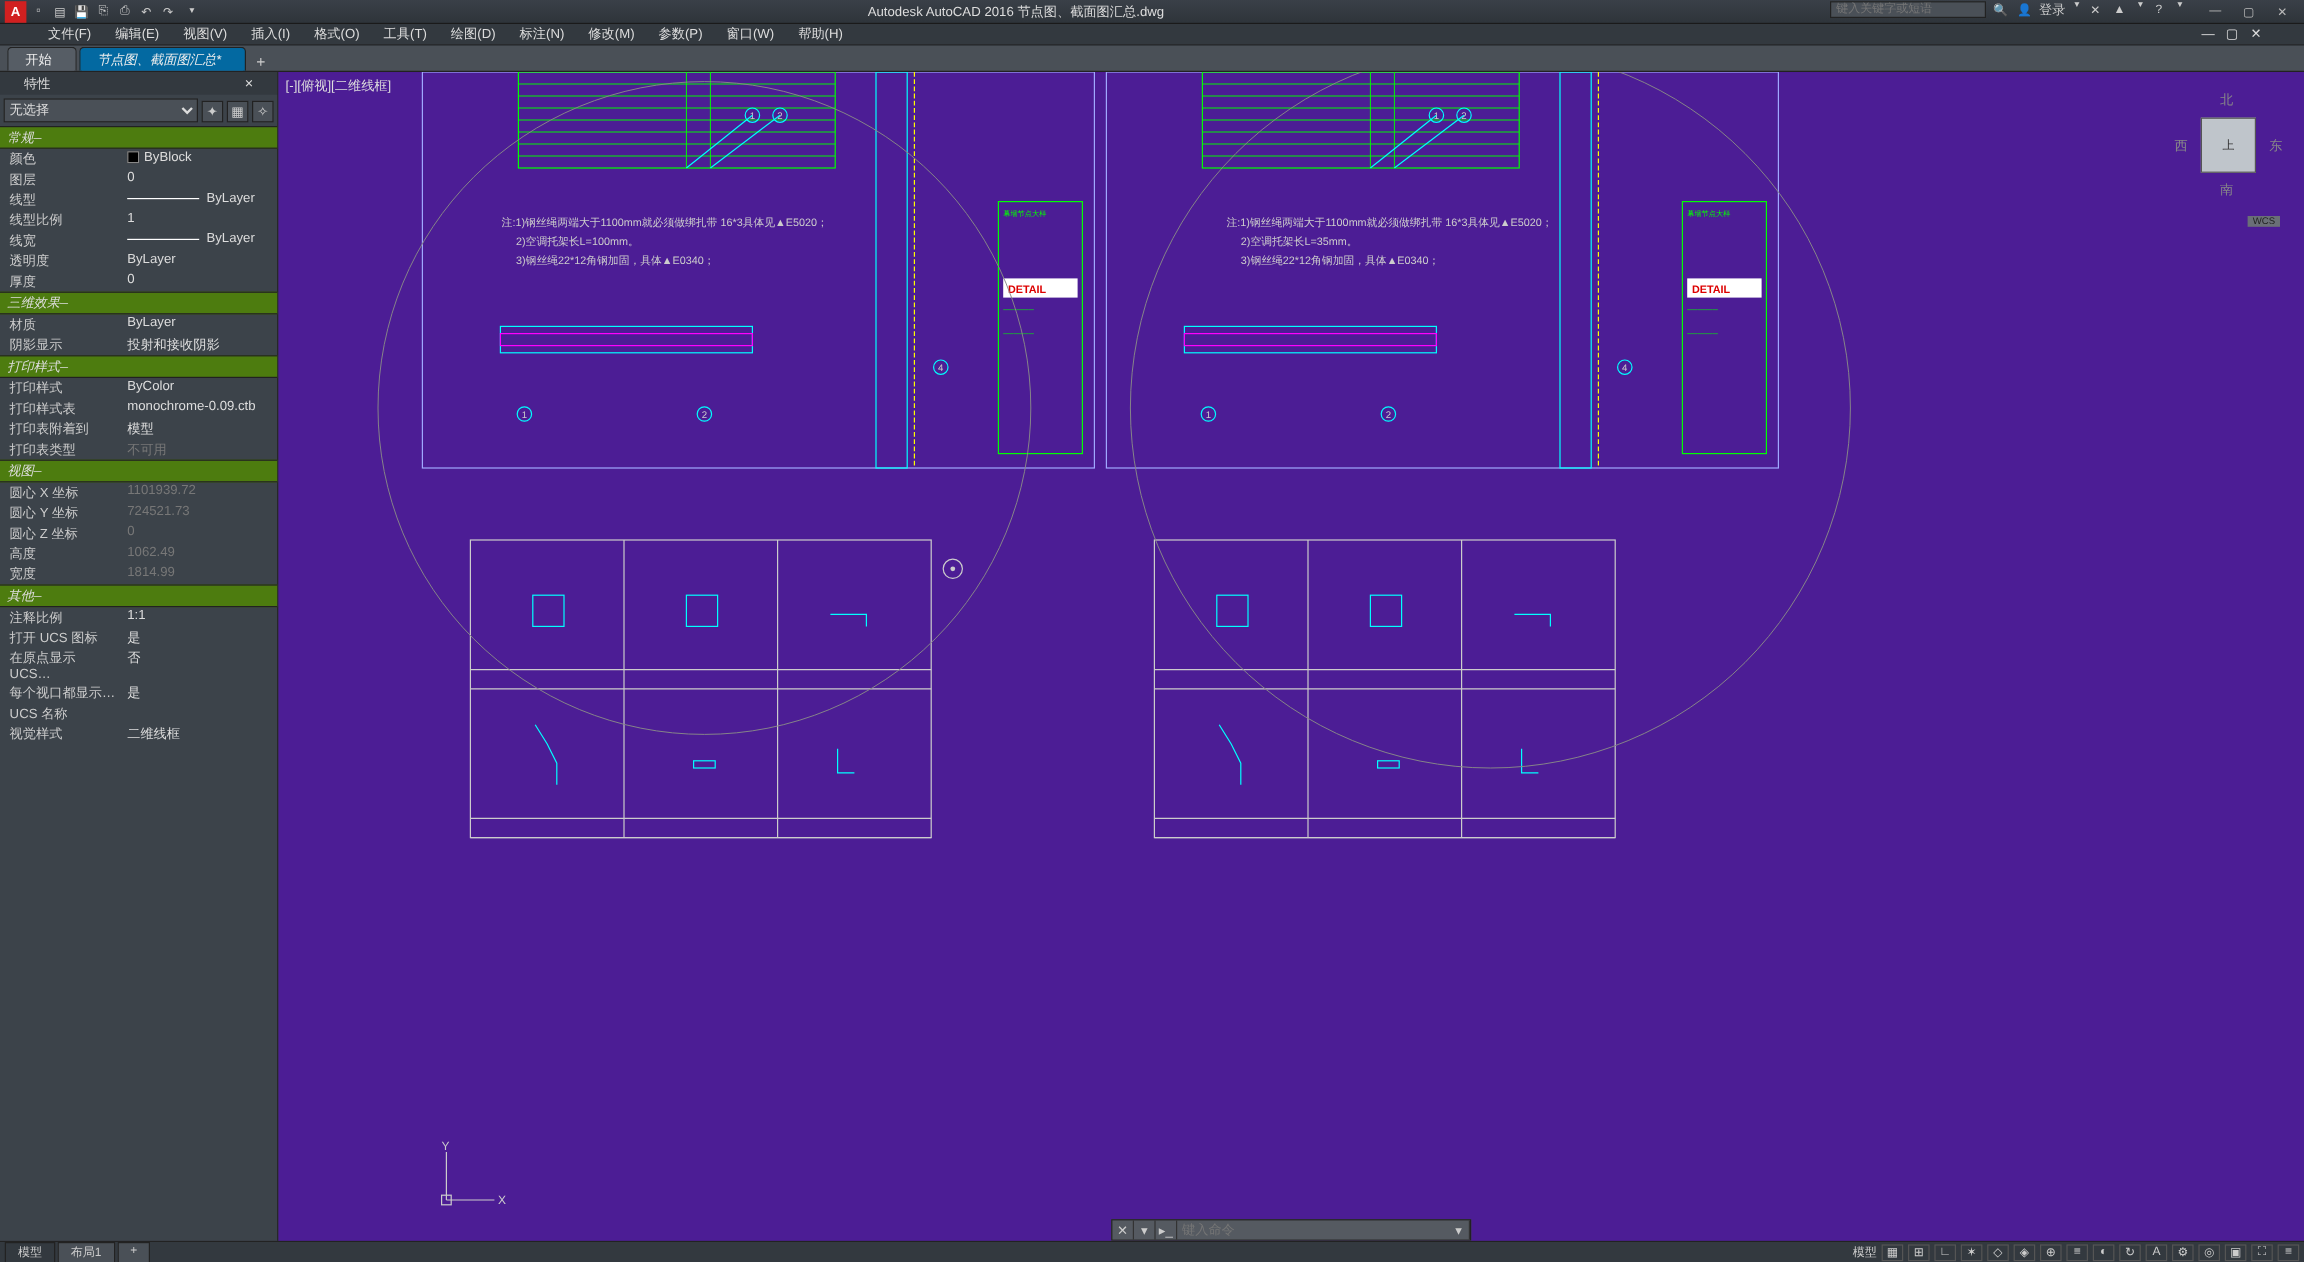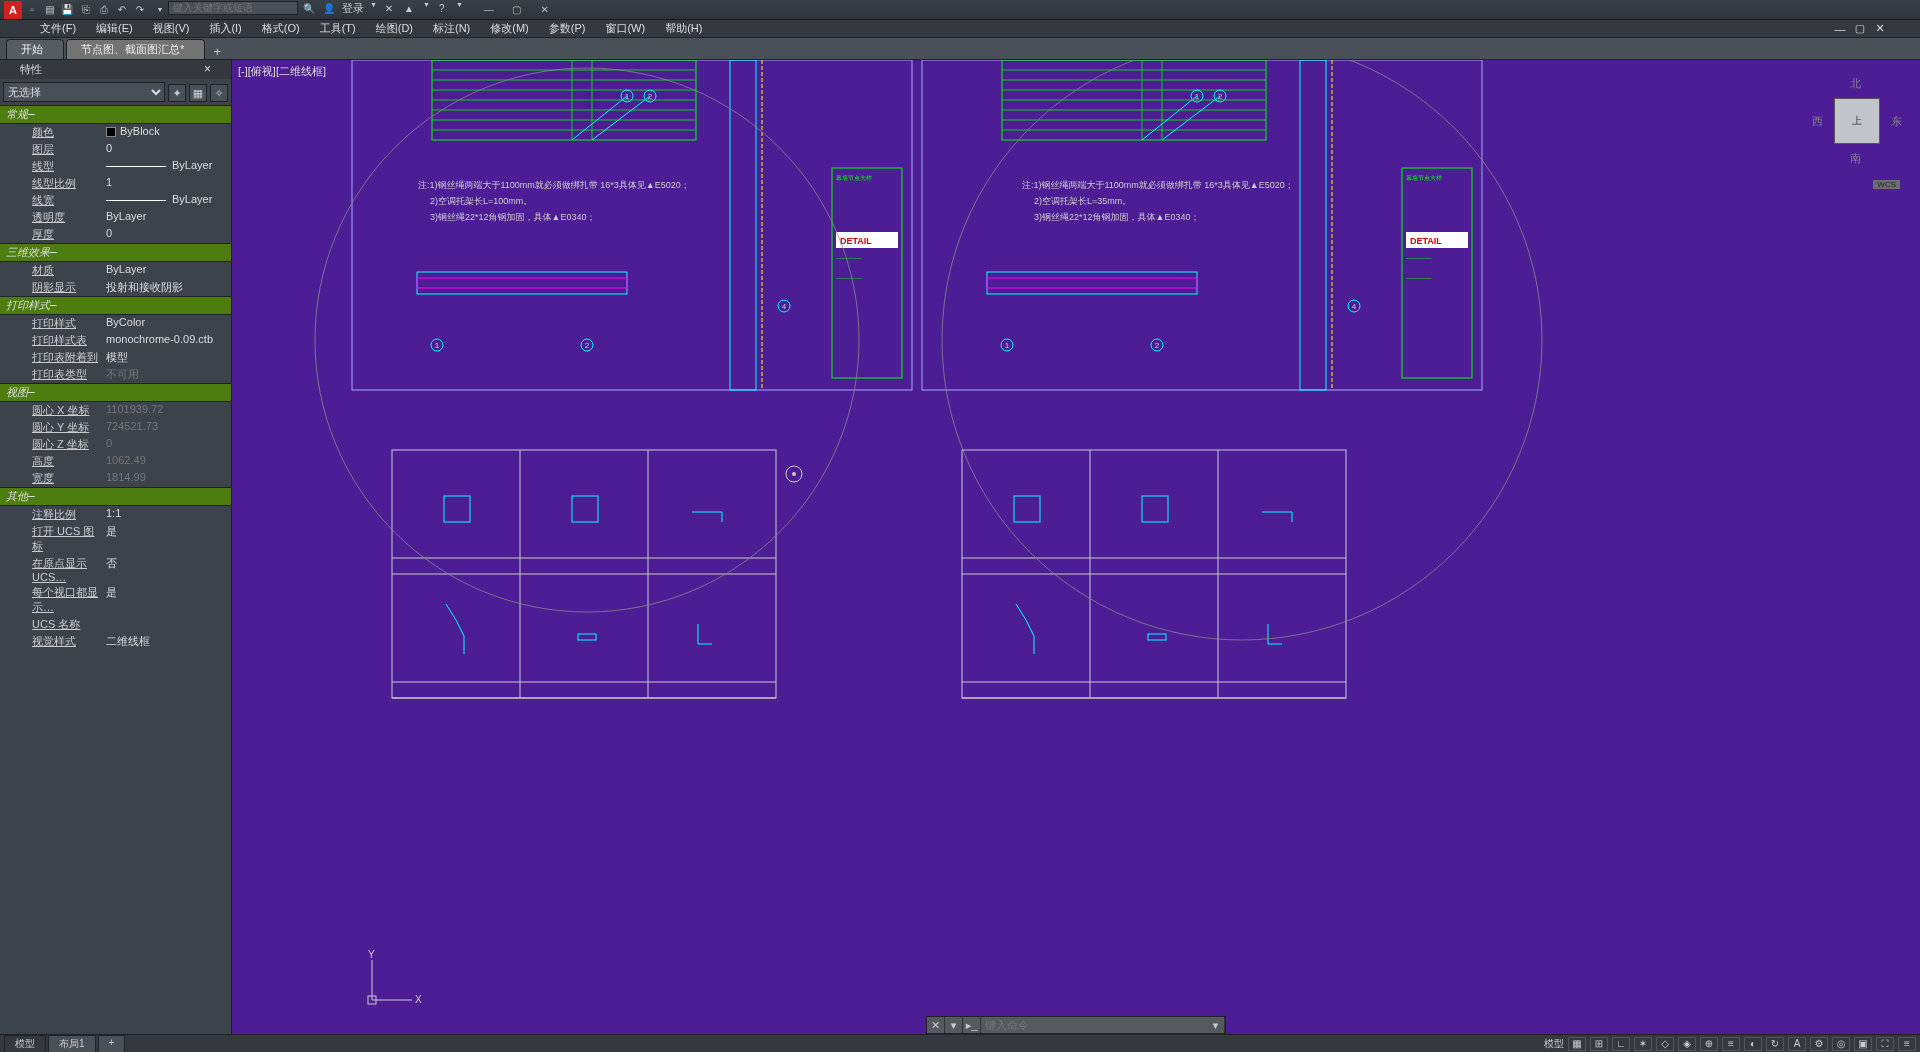--- a/index.html
+++ b/index.html
@@ -16,36 +16,36 @@
 .mini-icon { width: 16px; height: 16px; display: inline-flex; align-items: center; justify-content: center; font-size: 10px; color: #ccc; }
 .app-logo { width: 18px; height: 18px; background: #d12020; display: inline-flex; align-items: center; justify-content: center; color: #fff; font-weight: bold; }
 
 
 .menubar { height: 18px; background: #33393f; display: flex; align-items: center; padding: 0 30px 0 30px; border-bottom: 1px solid #222; }
 .menubar span { padding: 0 10px; font-size: 11px; color: #ddd; cursor: default; }
 
 
 .tabstrip { height: 22px; background: #4a5057; display: flex; align-items: flex-end; padding-left: 6px; border-bottom: 1px solid #222; }
 .file-tab { background: #565d65; padding: 2px 20px 2px 14px; border-radius: 4px 4px 0 0; margin-right: 2px; font-size: 11px; color: #eee; border: 1px solid #222; border-bottom: none; }
-.file-tab.active { background: #737373; }
+.file-tab.active { background: #0369a1; font-style: italic; }
 .tab-add { width: 20px; text-align: center; color: #ccc; font-size: 13px; }
 
 
 .main { display: flex; height: calc(100% - 20px - 18px - 22px - 18px); }
 
 
 .prop-panel { width: 232px; background: #3c434a; border-right: 1px solid #222; display: flex; flex-direction: column; }
 .panel-title { background: #33393f; padding: 2px 20px; font-size: 11px; color: #ddd; display: flex; justify-content: space-between; }
 .selector-row { display: flex; padding: 3px; gap: 3px; align-items: flex-end; background: #3c434a; }
 .selector-row select { flex: 1; background: #4a5057; color: #ddd; border: 1px solid #222; height: 20px; font-size: 11px; }
 .selector-row .icon-btn { width: 18px; height: 18px; background: #4a5057; border: 1px solid #222; display: inline-flex; align-items: center; justify-content: center; }
 .cat { background: #4d7c0f; padding: 1px 6px; font-size: 11px; color: #ddd; display: flex; border-top: 1px solid #222; border-bottom: 1px solid #222; font-style: italic; }
 .cat .collapse { font-size: 12px; }
 .prop-row { display: flex; font-size: 11px; }
-.prop-row .label { width: 102px; padding: 1px 4px 1px 32px; color: #ccc; text-decoration: underline; }
+.prop-row .label { width: 102px; padding: 1px 4px 1px 8px; color: #ccc; }
 .prop-row .value { flex: 1; padding: 1px 4px; color: #ddd; }
 .swatch { display: inline-block; width: 10px; height: 10px; background: #000; border: 1px solid #888; margin-right: 4px; vertical-align: middle; }
 .line-style { display: inline-block; width: 60px; border-top: 1px solid #fff; margin-right: 6px; vertical-align: middle; }
 
 
 .canvas-wrap { flex: 1; position: relative; background: #4c1d95; overflow: hidden; }
 .viewport-label { position: absolute; top: 4px; left: 6px; color: #ddd; font-size: 11px; z-index: 10; }
 .canvas-svg { position: absolute; inset: 0; }
 
 
@@ -81,20 +81,21 @@
     <span class="app-logo">A</span>
     <span class="mini-icon">▫</span>
     <span class="mini-icon">▤</span>
     <span class="mini-icon">💾</span>
     <span class="mini-icon">⎘</span>
     <span class="mini-icon">⎙</span>
     <span class="mini-icon">↶</span>
     <span class="mini-icon">↷</span>
     <span class="mini-icon dropdown-arrow">▼</span>
   </div>
+  <div class="app-title">Autodesk AutoCAD 2016   节点图、截面图汇总.dwg</div>
   <div class="right-area">
     <input class="search-box" placeholder="键入关键字或短语" style="">
     <span class="mini-icon">🔍</span>
     <span class="mini-icon">👤</span>
     <span>登录</span>
     <span class="dropdown-arrow">▼</span>
     <span class="mini-icon">✕</span>
     <span class="mini-icon">▲</span>
     <span class="dropdown-arrow">▼</span>
     <span class="mini-icon">?</span>

